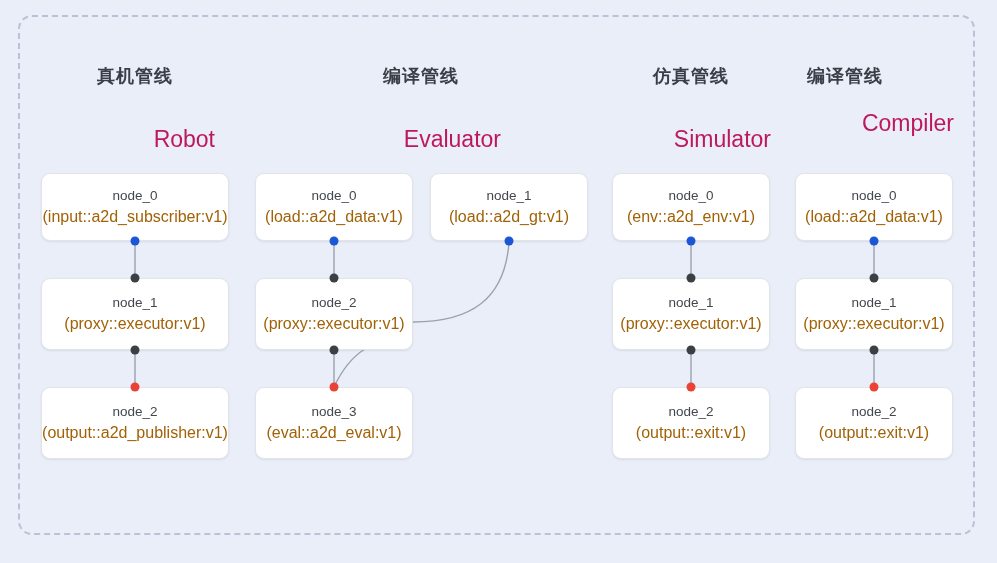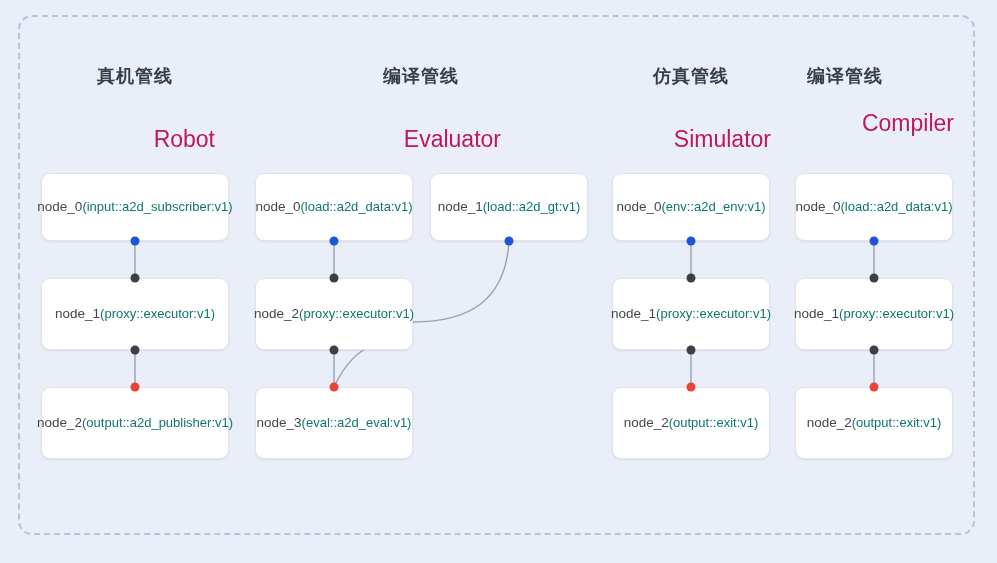--- a/index.html
+++ b/index.html
@@ -40,32 +40,32 @@
   }
 
   .node{
     position:absolute;
     box-sizing:border-box;
     background:#ffffff;
     border:1px solid #e2e4ea;
     border-radius:9px;
     box-shadow:0 1px 2px rgba(60,64,67,.10);
     display:flex;
-    flex-direction:row;
+    flex-direction:column;
     align-items:center;
     justify-content:center;
     line-height:1.45;
   }
   .node .n-id{
     font-size:13.5px;
     color:#43474d;
   }
   .node .n-kind{
-    font-size:13px;
-    color:#0f766e;
+    font-size:16px;
+    color:#a16207;
     text-align:right;
   }
 
   .dot{
     position:absolute;
     width:9px;height:9px;
     border-radius:50%;
     transform:translate(-50%,-50%);
   }
   .dot.blue{background:#1a56d6;}

